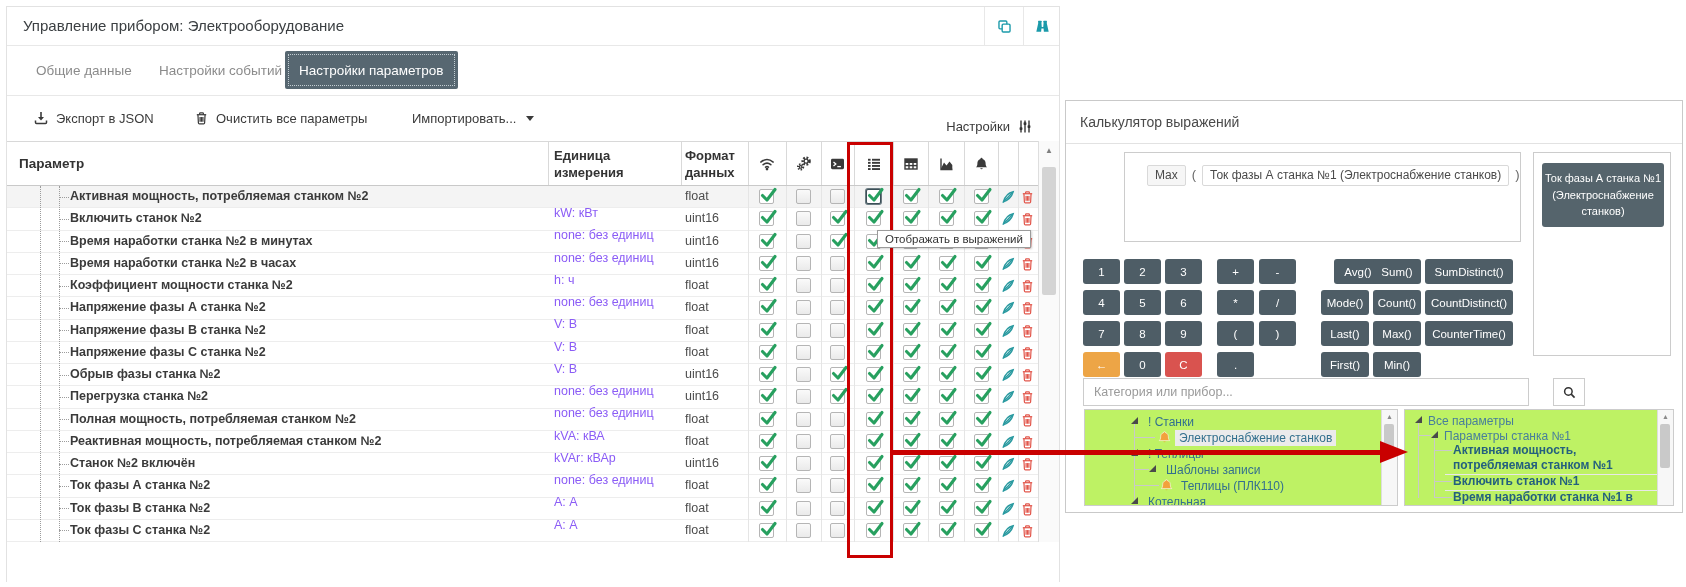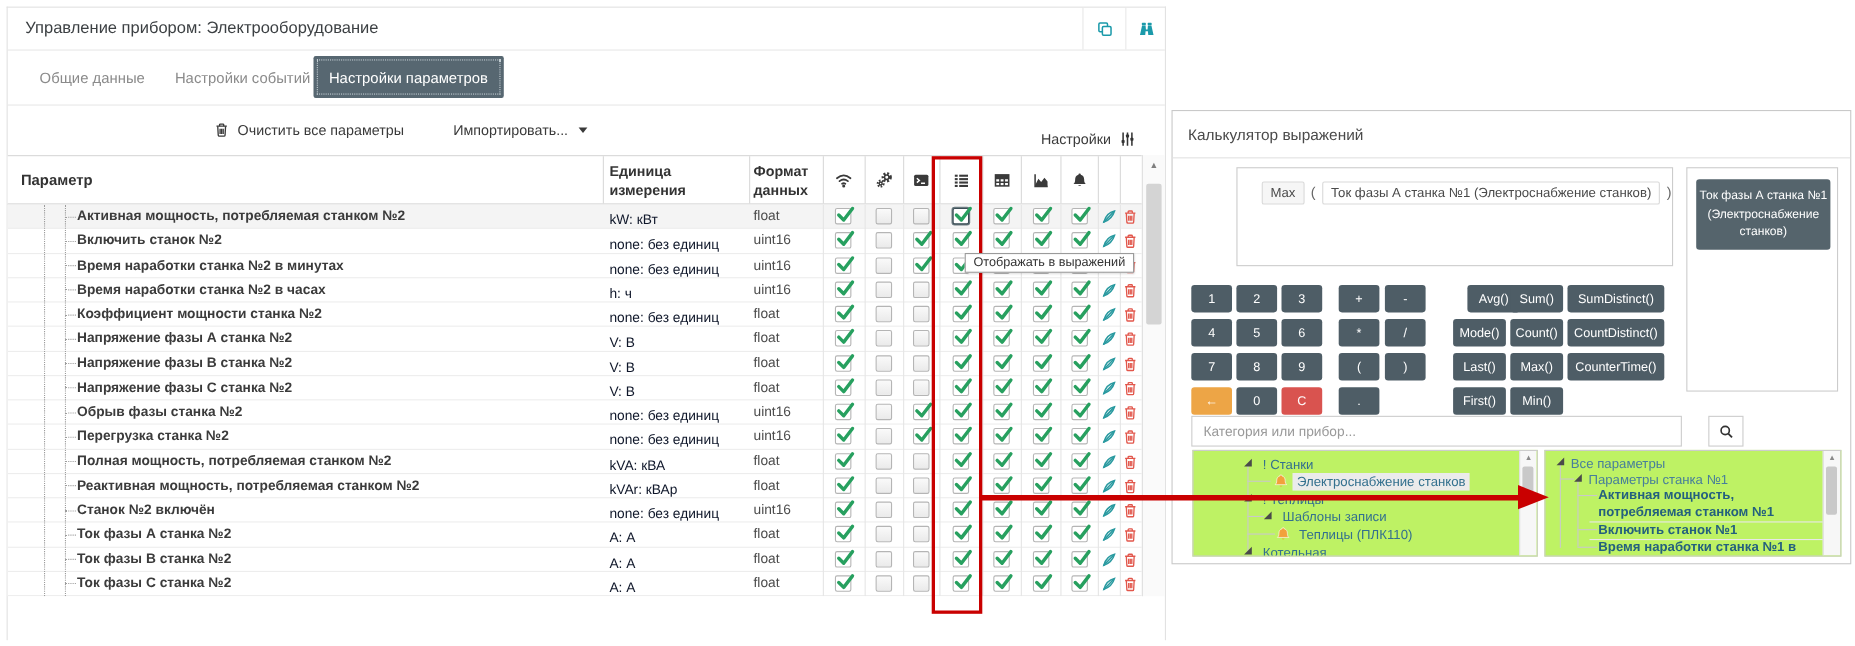--- a/index.html
+++ b/index.html
@@ -33,21 +33,21 @@
   .th-fmt{position:absolute;left:678px;top:5px;width:62px;font-weight:bold;font-size:13px;line-height:17px;color:#333}
   .icolhead{position:absolute;top:0;height:43px;display:flex;align-items:center;justify-content:center}
   .hline{position:absolute;top:0;bottom:0;width:1px;background:#d9d9d9}
 
   .tbody{position:absolute;left:0;top:179px;width:1031px;height:356px;overflow:hidden;background:#fff}
   .trow{position:relative;height:22.25px;border-bottom:1px solid #ededed;box-sizing:border-box}
   .trow.first{background:#f4f4f4}
   .rail{position:absolute;top:0;bottom:0;width:0;border-left:1px dotted #9c9c9c;z-index:2}
   .stub{position:absolute;left:52px;top:50%;width:10px;border-top:1px dotted #9c9c9c}
   .pname{position:absolute;left:63px;top:0;line-height:21px;font-weight:bold;font-size:12.5px;color:#3b3b3b;white-space:nowrap}
-  .punit{position:absolute;left:547px;top:4px;line-height:21px;font-size:12.5px;color:#0f172a;white-space:nowrap}
+  .punit{position:absolute;left:547px;top:17px;line-height:21px;font-size:12.5px;color:#8b5cf6;white-space:nowrap}
   .pfmt{position:absolute;left:678px;top:0;line-height:21px;font-size:12.5px;color:#4c4c4c;white-space:nowrap}
   .cb{position:absolute;top:3px;width:15px;height:15px;border:1px solid #b5b5b5;border-radius:2px;background:#fff;box-sizing:border-box;cursor:pointer}
   .cb.off{background:linear-gradient(#fafafa,#eaeaea)}
   .cb.focus{border-color:#3c4f57;box-shadow:0 0 0 1px #6a7a80}
   .cb svg{position:absolute;left:-1px;top:-4px;overflow:visible}
   .rowact{position:absolute;top:3px;width:16px;height:16px;cursor:pointer}
   .bline{position:absolute;top:0;height:356px;width:1px;background:#e5e5e5;z-index:3}
 
   .vscroll{position:absolute;left:1031px;top:134px;width:21px;height:401px;border-left:1px solid #dedede;background:#fafafa;box-sizing:border-box}
   .vs-arrow{position:absolute;left:0;right:0;top:5px;text-align:center;font-size:8px;color:#7f7f7f}
@@ -123,20 +123,32 @@
       </div>
     </div>
 
     <div class="tabsrow">
       <div class="tab" id="tab-0">Общие данные</div>
       <div class="tab active" id="tab-2">Настройки параметров</div>
       <div class="tab" id="tab-1">Настройки событий</div>
     </div>
 
     <div class="toolbar">
+      <div class="tbtn" id="btn-export">
+        <span class="ic">
+          <svg width="16" height="16" viewBox="0 0 16 16">
+              <g stroke="#3a3a3a" fill="#3a3a3a">
+                <path d="M8 2 v6" stroke-width="1.6" fill="none"></path>
+                <path d="M5 7 L8 10.5 L11 7 Z" stroke="none"></path>
+                <path d="M2.5 10.5 v2 a1 1 0 0 0 1 1 h9 a1 1 0 0 0 1-1 v-2" fill="none" stroke-width="1.5"></path>
+              </g>
+            </svg>
+        </span>
+        <span>Экспорт в JSON</span>
+      </div>
       <div class="tbtn" id="btn-clear">
         <span class="ic">
           <svg width="15" height="16" viewBox="0 0 16 16">
               <g fill="none" stroke="#3a3a3a" stroke-width="1.3">
                 <path d="M3 4.5 h10"></path>
                 <path d="M6 4.5 V3.2 a.7 .7 0 0 1 .7 -.7 h2.6 a.7 .7 0 0 1 .7 .7 V4.5"></path>
                 <path d="M4.2 4.5 l.5 8.8 a1 1 0 0 0 1 .9 h4.6 a1 1 0 0 0 1-.9 l.5-8.8"></path>
                 <line x1="6.5" y1="7" x2="6.5" y2="12"></line>
                 <line x1="8" y1="7" x2="8" y2="12"></line>
                 <line x1="9.5" y1="7" x2="9.5" y2="12"></line>

